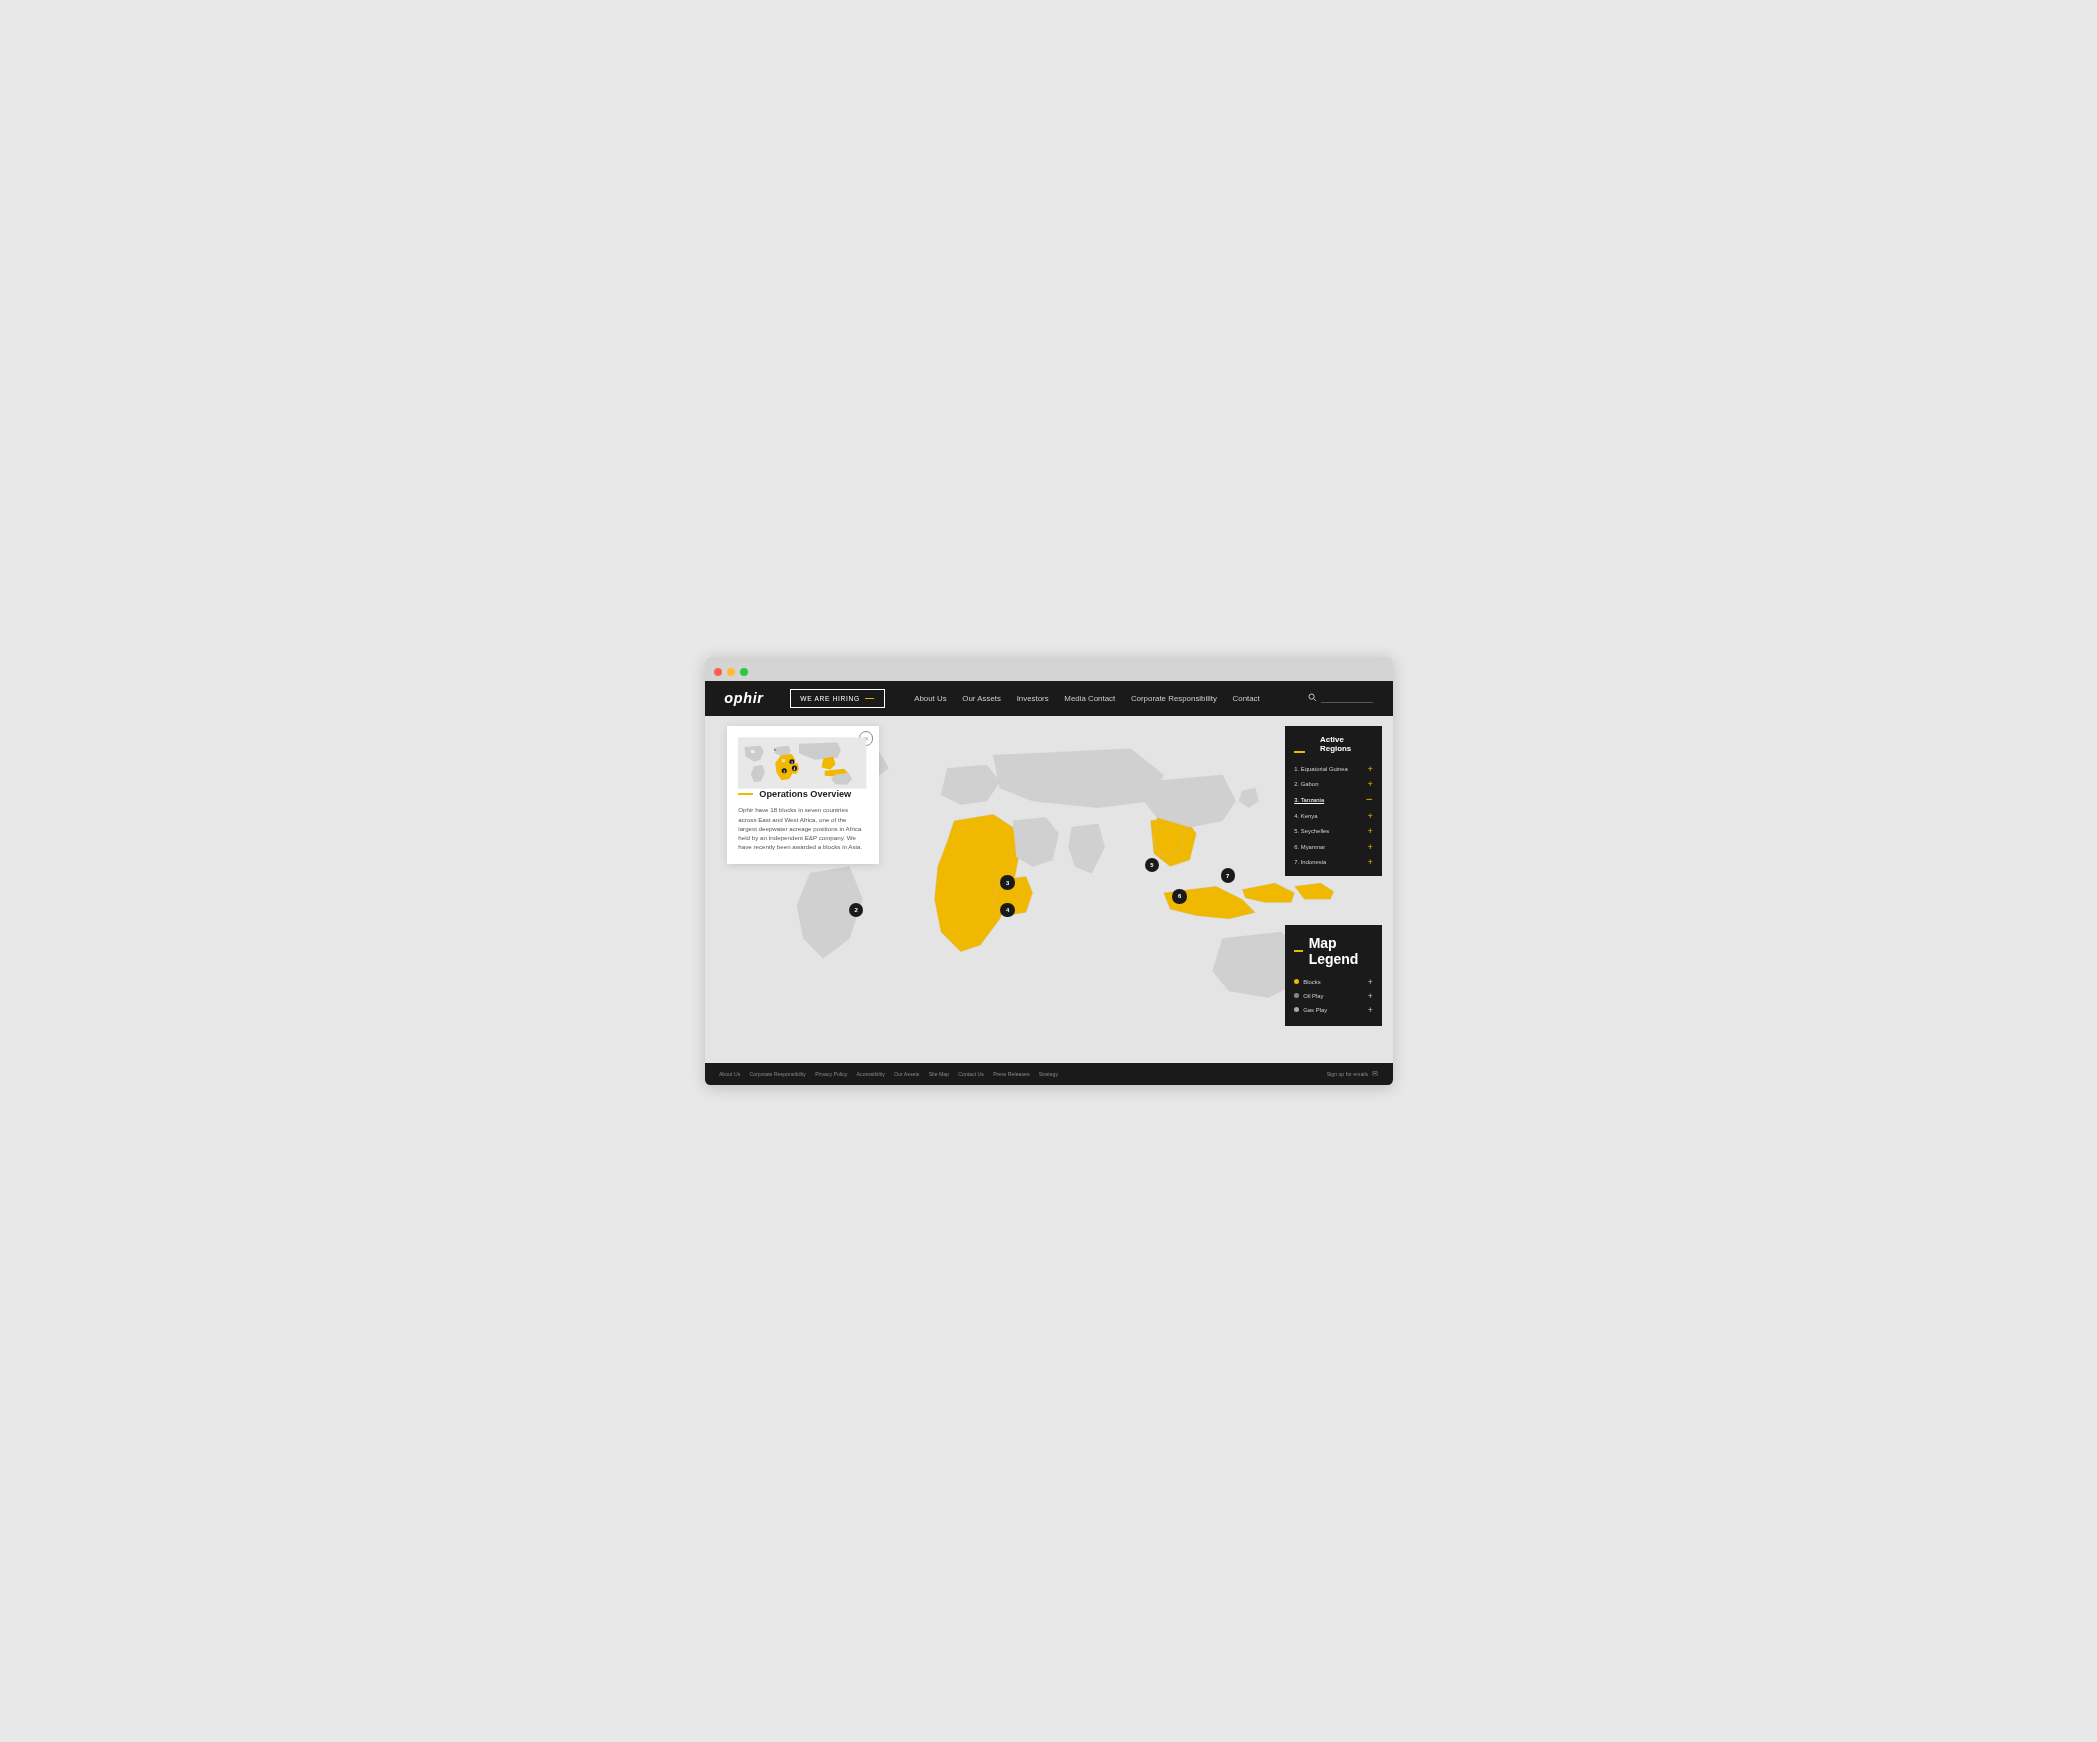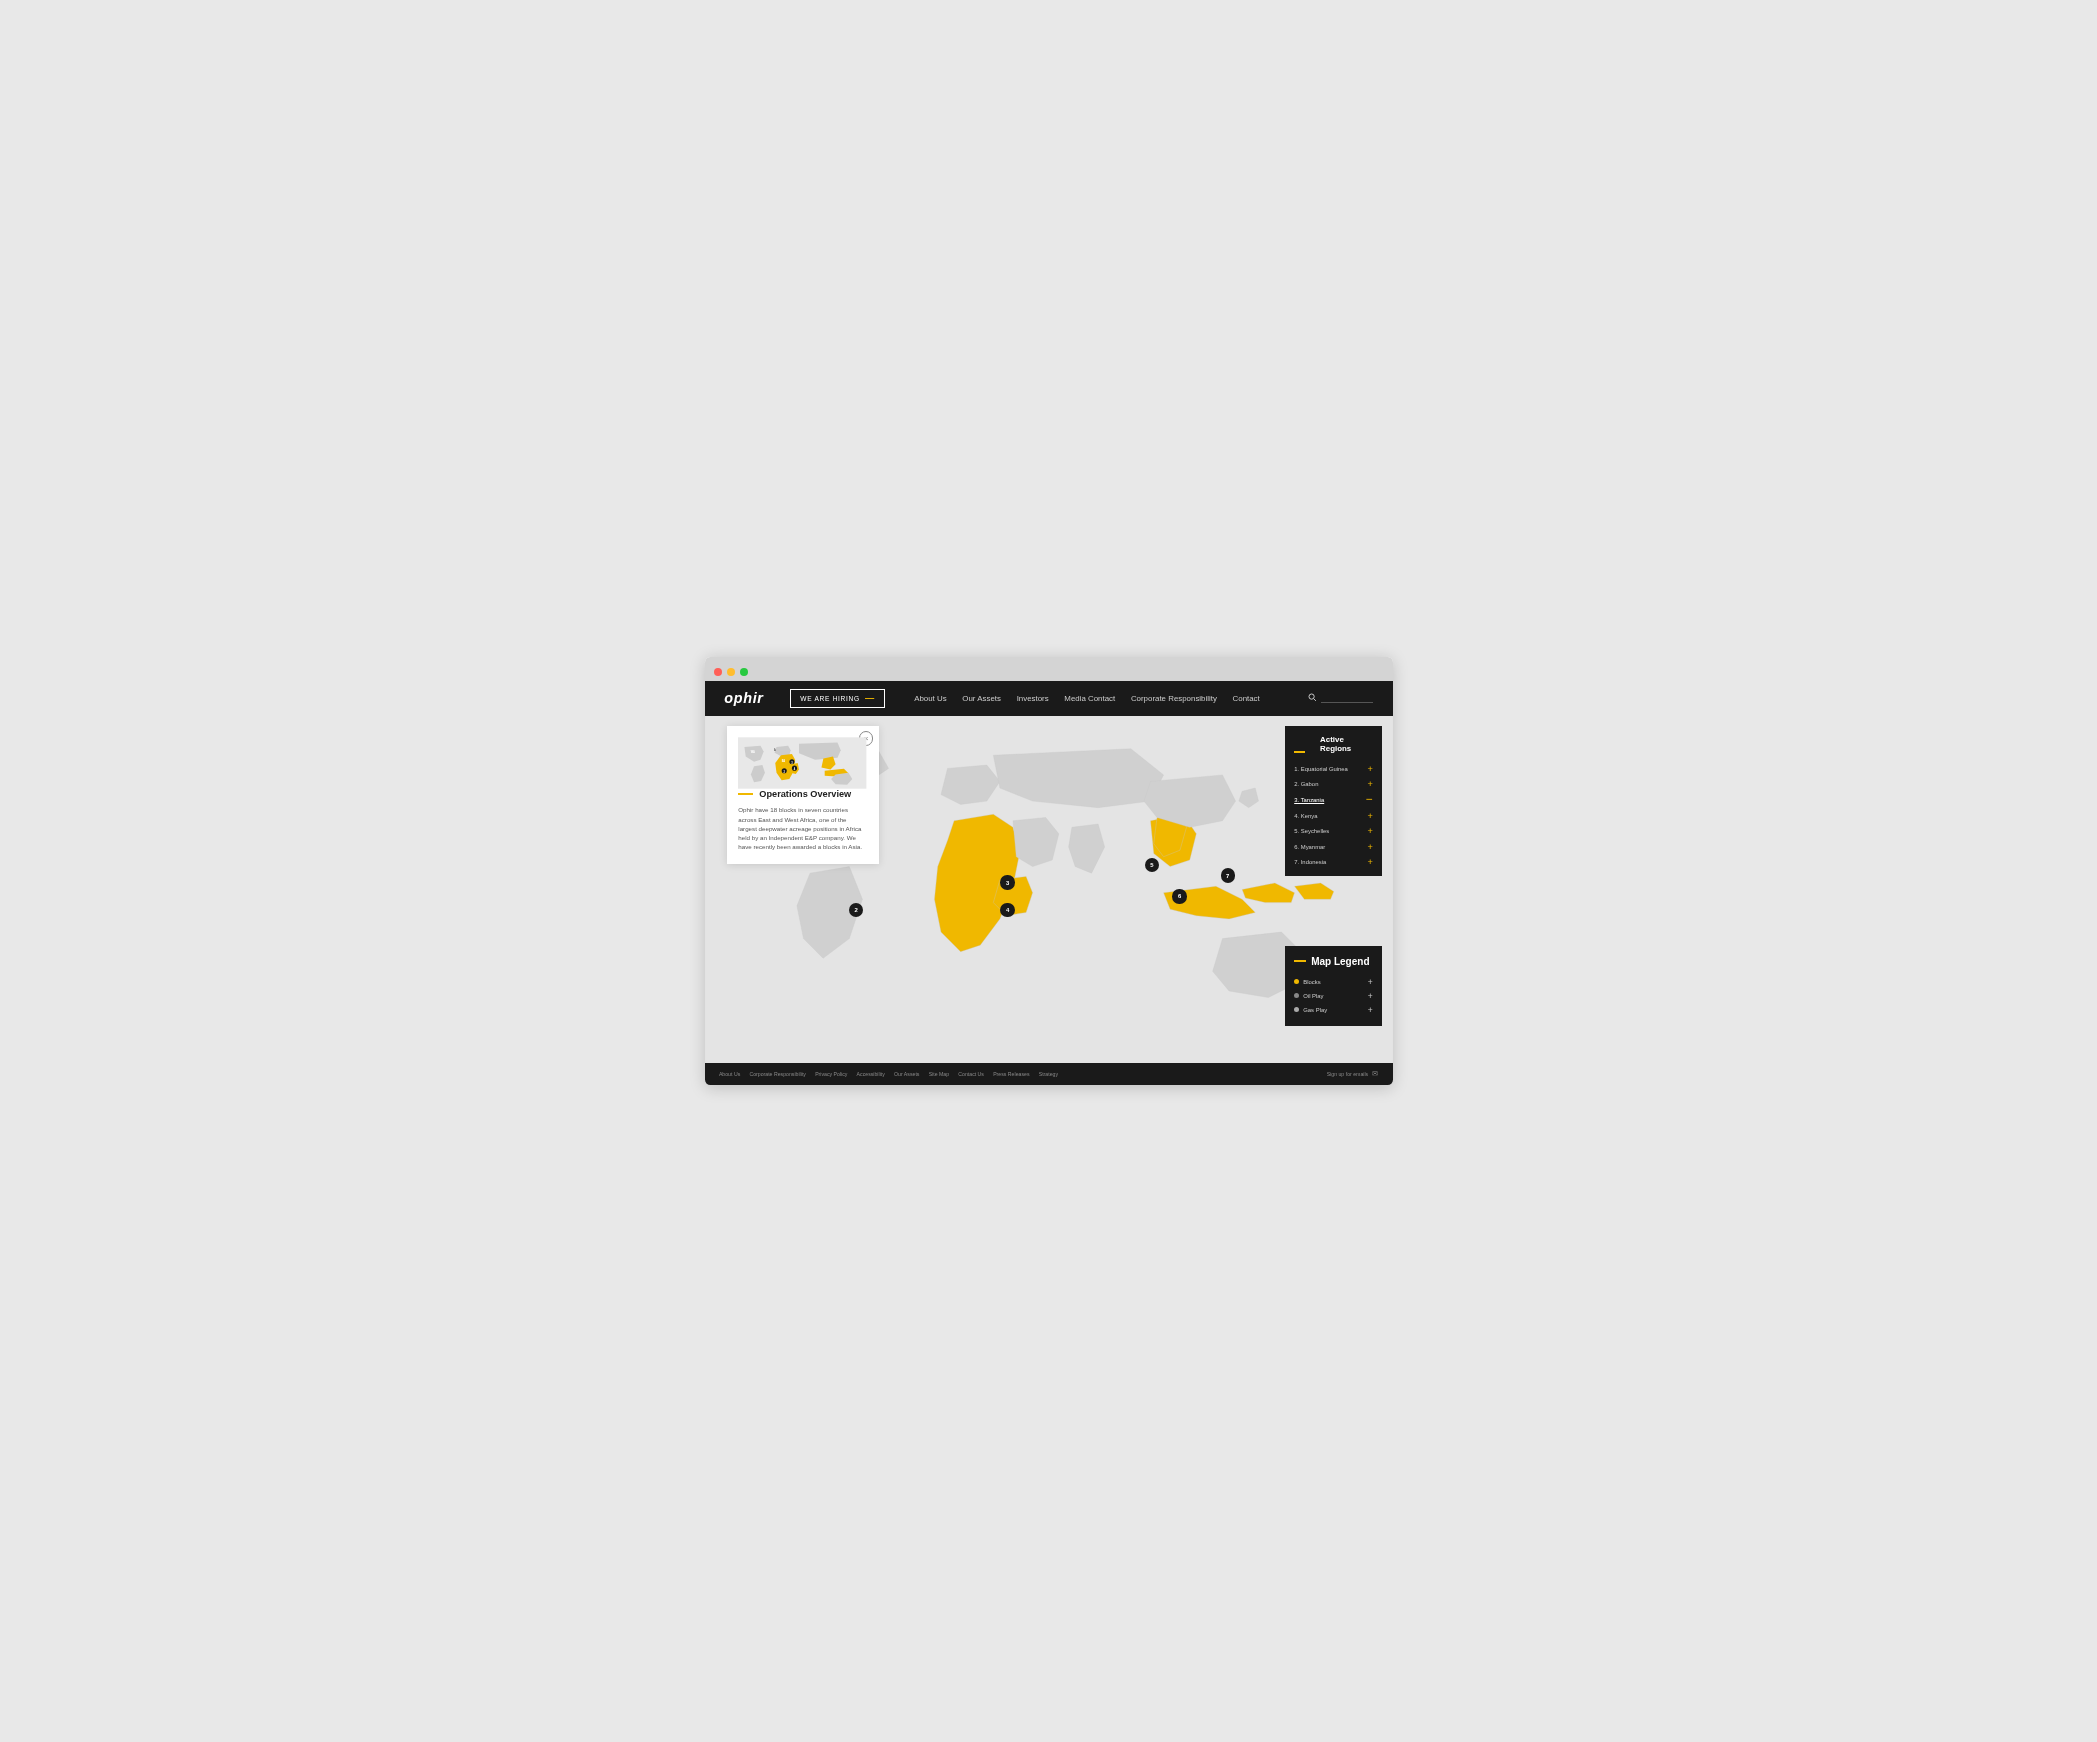--- a/index.html
+++ b/index.html
@@ -229,21 +229,21 @@
       align-items: center;
       gap: 5.2px;
       margin-bottom: 7.9px;
     }
     .legend-dash {
       width: 11.8px; height: 2px;
       background: #f0b800;
     }
     .legend-title {
       color: #fff;
-      font-size: 10px;
+      font-size: 14px;
       font-weight: bold;
     }
     .legend-item {
       display: flex;
       align-items: center;
       justify-content: space-between;
       padding: 2px 0;
     }
     .legend-item-left {
       display: flex;

